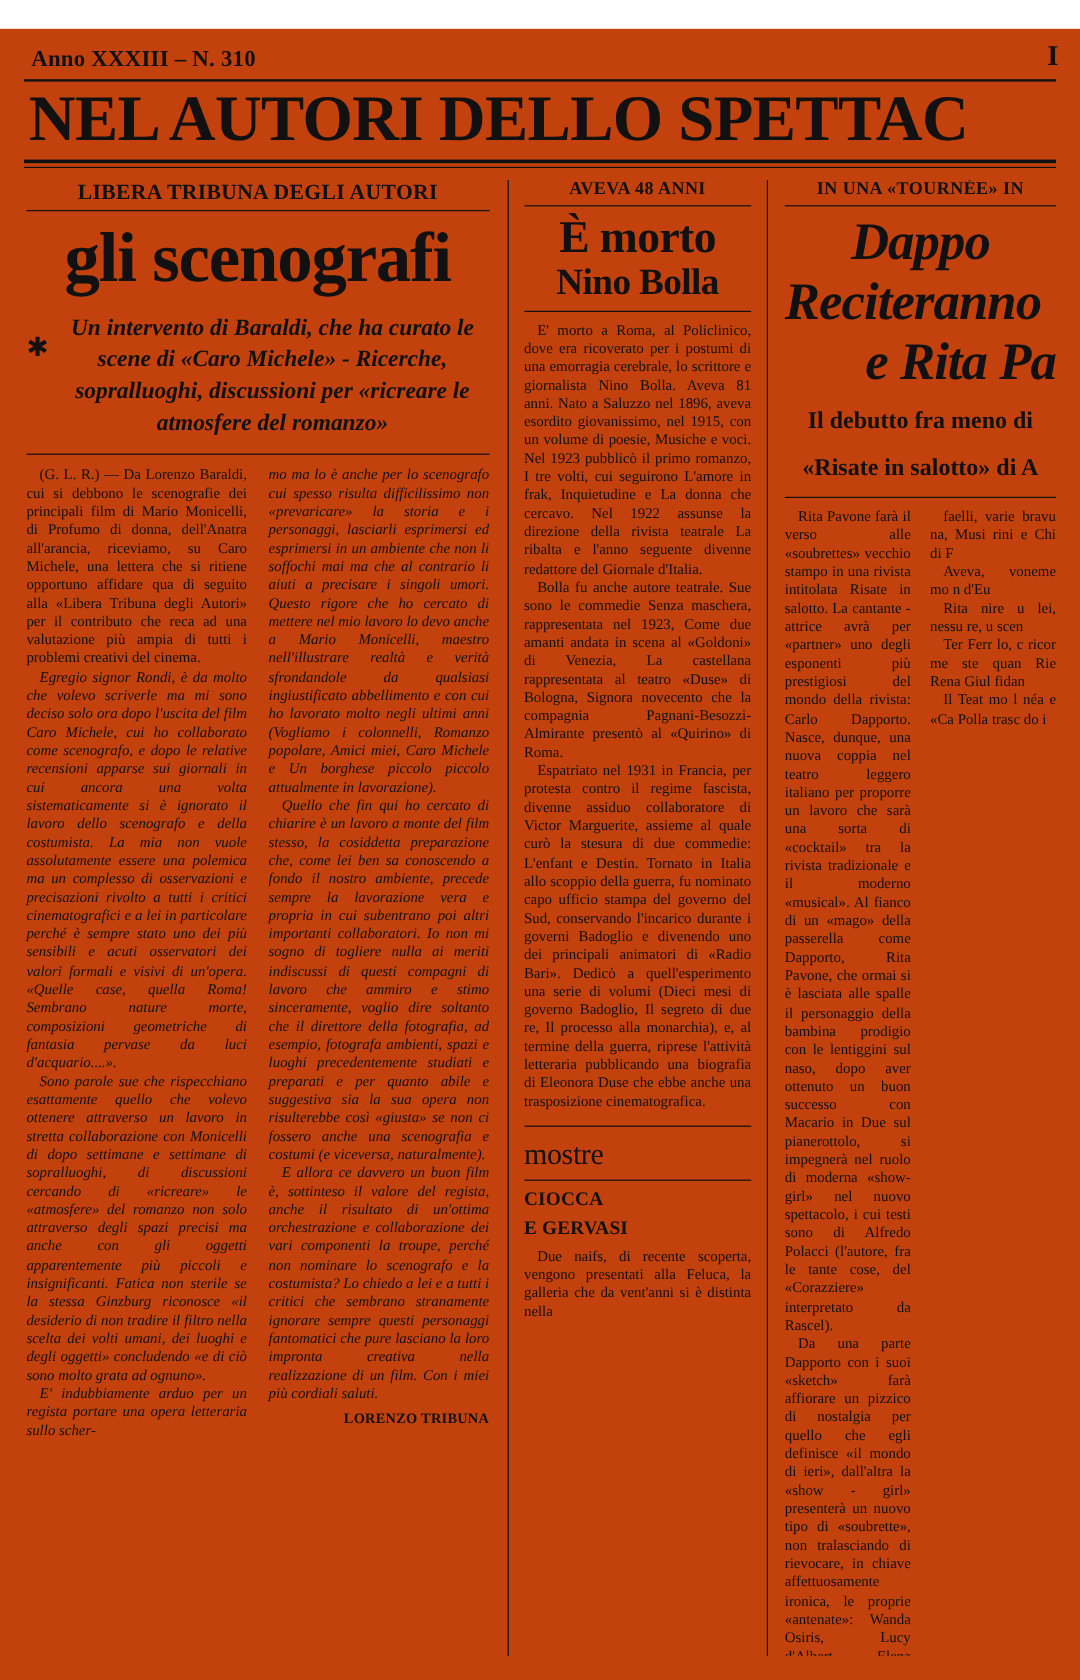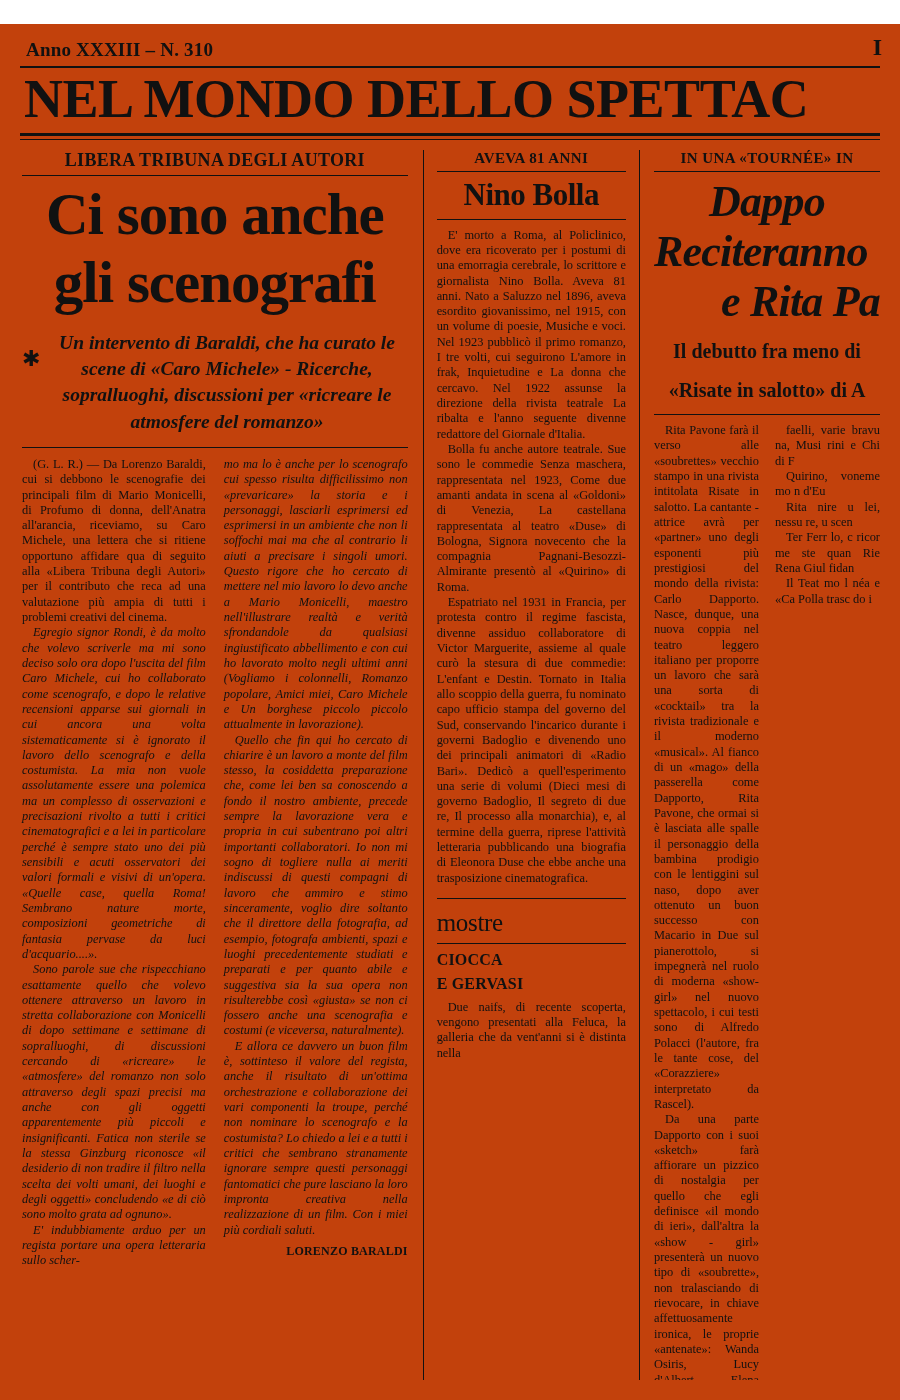--- a/index.html
+++ b/index.html
@@ -248,62 +248,62 @@
 
 <div class="page">
 
   <div class="masthead-line">
     <div class="issue-line">Anno XXXIII – N. 310</div>
     <div class="issue-right">I</div>
   </div>
   <div class="rule-under-issue"></div>
 
   <div class="section-title-band">
-    <div class="section-title">NEL MONDO DELLO SPETTAC</div>
+    <div class="section-title">NEL AUTORI DELLO SPETTAC</div>
   </div>
   <div class="rule-double-top"></div>
   <div class="rule-double-bot"></div>
 
   <div class="content">
 
     <div class="col-left">
       <div class="kicker">LIBERA TRIBUNA DEGLI AUTORI</div>
       <div class="kicker-rule"></div>
 
-      <div class="headline-main">Ci sono anche</div>
       <div class="headline-main">gli scenografi</div>
 
       <div class="deck-wrap">
         <div class="star">✱</div>
         <div class="deck">Un intervento di Baraldi, che ha curato le scene di «Caro Michele» - Ricerche, sopralluoghi, discussioni per «ricreare le atmosfere del romanzo»</div>
       </div>
 
       <div class="deck-rule"></div>
 
       <div class="left-body">
         <div class="lb-col first">
           <p class="bt">(G. L. R.) — Da Lorenzo Baraldi, cui si debbono le scenografie dei principali film di Mario Monicelli, di Profumo di donna, dell'Anatra all'arancia, riceviamo, su Caro Michele, una lettera che si ritiene opportuno affidare qua di seguito alla «Libera Tribuna degli Autori» per il contributo che reca ad una valutazione più ampia di tutti i problemi creativi del cinema.</p>
           <p class="bt it">Egregio signor Rondi, è da molto che volevo scriverle ma mi sono deciso solo ora dopo l'uscita del film Caro Michele, cui ho collaborato come scenografo, e dopo le relative recensioni apparse sui giornali in cui ancora una volta sistematicamente si è ignorato il lavoro dello scenografo e della costumista. La mia non vuole assolutamente essere una polemica ma un complesso di osservazioni e precisazioni rivolto a tutti i critici cinematografici e a lei in particolare perché è sempre stato uno dei più sensibili e acuti osservatori dei valori formali e visivi di un'opera. «Quelle case, quella Roma! Sembrano nature morte, composizioni geometriche di fantasia pervase da luci d'acquario....».</p>
           <p class="bt it">Sono parole sue che rispecchiano esattamente quello che volevo ottenere attraverso un lavoro in stretta collaborazione con Monicelli di dopo settimane e settimane di sopralluoghi, di discussioni cercando di «ricreare» le «atmosfere» del romanzo non solo attraverso degli spazi precisi ma anche con gli oggetti apparentemente più piccoli e insignificanti. Fatica non sterile se la stessa Ginzburg riconosce «il desiderio di non tradire il filtro nella scelta dei volti umani, dei luoghi e degli oggetti» concludendo «e di ciò sono molto grata ad ognuno».</p>
           <p class="bt it">E' indubbiamente arduo per un regista portare una opera letteraria sullo scher-</p>
         </div>
         <div class="lb-col second">
           <p class="bt it noind">mo ma lo è anche per lo scenografo cui spesso risulta difficilissimo non «prevaricare» la storia e i personaggi, lasciarli esprimersi ed esprimersi in un ambiente che non li soffochi mai ma che al contrario li aiuti a precisare i singoli umori. Questo rigore che ho cercato di mettere nel mio lavoro lo devo anche a Mario Monicelli, maestro nell'illustrare realtà e verità sfrondandole da qualsiasi ingiustificato abbellimento e con cui ho lavorato molto negli ultimi anni (Vogliamo i colonnelli, Romanzo popolare, Amici miei, Caro Michele e Un borghese piccolo piccolo attualmente in lavorazione).</p>
           <p class="bt it">Quello che fin qui ho cercato di chiarire è un lavoro a monte del film stesso, la cosiddetta preparazione che, come lei ben sa conoscendo a fondo il nostro ambiente, precede sempre la lavorazione vera e propria in cui subentrano poi altri importanti collaboratori. Io non mi sogno di togliere nulla ai meriti indiscussi di questi compagni di lavoro che ammiro e stimo sinceramente, voglio dire soltanto che il direttore della fotografia, ad esempio, fotografa ambienti, spazi e luoghi precedentemente studiati e preparati e per quanto abile e suggestiva sia la sua opera non risulterebbe così «giusta» se non ci fossero anche una scenografia e costumi (e viceversa, naturalmente).</p>
           <p class="bt it">E allora ce davvero un buon film è, sottinteso il valore del regista, anche il risultato di un'ottima orchestrazione e collaborazione dei vari componenti la troupe, perché non nominare lo scenografo e la costumista? Lo chiedo a lei e a tutti i critici che sembrano stranamente ignorare sempre questi personaggi fantomatici che pure lasciano la loro impronta creativa nella realizzazione di un film. Con i miei più cordiali saluti.</p>
-          <div class="sign">LORENZO BARALDI</div>
+          <div class="sign">LORENZO TRIBUNA</div>
         </div>
       </div>
     </div>
 
     <div class="vrule"></div>
 
     <div class="col-mid">
-      <div class="kicker-sm">AVEVA 81 ANNI</div>
+      <div class="kicker-sm">AVEVA 48 ANNI</div>
       <div class="kicker-rule"></div>
+      <div class="headline-mid">È morto</div>
       <div class="headline-mid second">Nino Bolla</div>
       <div class="mid-rule"></div>
 
       <p class="mt">E' morto a Roma, al Policlinico, dove era ricoverato per i postumi di una emorragia cerebrale, lo scrittore e giornalista Nino Bolla. Aveva 81 anni. Nato a Saluzzo nel 1896, aveva esordito giovanissimo, nel 1915, con un volume di poesie, Musiche e voci. Nel 1923 pubblicò il primo romanzo, I tre volti, cui seguirono L'amore in frak, Inquietudine e La donna che cercavo. Nel 1922 assunse la direzione della rivista teatrale La ribalta e l'anno seguente divenne redattore del Giornale d'Italia.</p>
       <p class="mt">Bolla fu anche autore teatrale. Sue sono le commedie Senza maschera, rappresentata nel 1923, Come due amanti andata in scena al «Goldoni» di Venezia, La castellana rappresentata al teatro «Duse» di Bologna, Signora novecento che la compagnia Pagnani-Besozzi-Almirante presentò al «Quirino» di Roma.</p>
       <p class="mt">Espatriato nel 1931 in Francia, per protesta contro il regime fascista, divenne assiduo collaboratore di Victor Marguerite, assieme al quale curò la stesura di due commedie: L'enfant e Destin. Tornato in Italia allo scoppio della guerra, fu nominato capo ufficio stampa del governo del Sud, conservando l'incarico durante i governi Badoglio e divenendo uno dei principali animatori di «Radio Bari». Dedicò a quell'esperimento una serie di volumi (Dieci mesi di governo Badoglio, Il segreto di due re, Il processo alla monarchia), e, al termine della guerra, riprese l'attività letteraria pubblicando una biografia di Eleonora Duse che ebbe anche una trasposizione cinematografica.</p>
 
       <div class="mostre-rule-top"></div>
       <div class="mostre-head">mostre</div>
       <div class="mostre-rule-bot"></div>
@@ -326,21 +326,21 @@
 
       <div class="right-rule"></div>
 
       <div class="right-body">
         <div class="rb-col first">
           <p class="rt">Rita Pavone farà il verso alle «soubrettes» vecchio stampo in una rivista intitolata Risate in salotto. La cantante - attrice avrà per «partner» uno degli esponenti più prestigiosi del mondo della rivista: Carlo Dapporto. Nasce, dunque, una nuova coppia nel teatro leggero italiano per proporre un lavoro che sarà una sorta di «cocktail» tra la rivista tradizionale e il moderno «musical». Al fianco di un «mago» della passerella come Dapporto, Rita Pavone, che ormai si è lasciata alle spalle il personaggio della bambina prodigio con le lentiggini sul naso, dopo aver ottenuto un buon successo con Macario in Due sul pianerottolo, si impegnerà nel ruolo di moderna «show-girl» nel nuovo spettacolo, i cui testi sono di Alfredo Polacci (l'autore, fra le tante cose, del «Corazziere» interpretato da Rascel).</p>
           <p class="rt">Da una parte Dapporto con i suoi «sketch» farà affiorare un pizzico di nostalgia per quello che egli definisce «il mondo di ieri», dall'altra la «show - girl» presenterà un nuovo tipo di «soubrette», non tralasciando di rievocare, in chiave affettuosamente ironica, le proprie «antenate»: Wanda Osiris, Lucy d'Albert, Elena Giusti, Delia Scala. Le musiche sono di Paolo Ormi, noto al pubblico di «Canzonissima» (edizione Raf-</p>
         </div>
         <div class="rb-col second">
           <p class="rt">faelli, varie bravu na, Musi rini e Chi di F</p>
-          <p class="rt">Quirino, voneme mo n d'Eu</p>
+          <p class="rt">Aveva, voneme mo n d'Eu</p>
           <p class="rt">Rita nire u lei, nessu re, u scen</p>
           <p class="rt">Ter Ferr lo, c ricor me ste quan Rie Rena Giul fidan</p>
           <p class="rt">Il Teat mo l néa e «Ca Polla trasc do i</p>
         </div>
       </div>
 
     </div>
 
   </div>
 </div>

